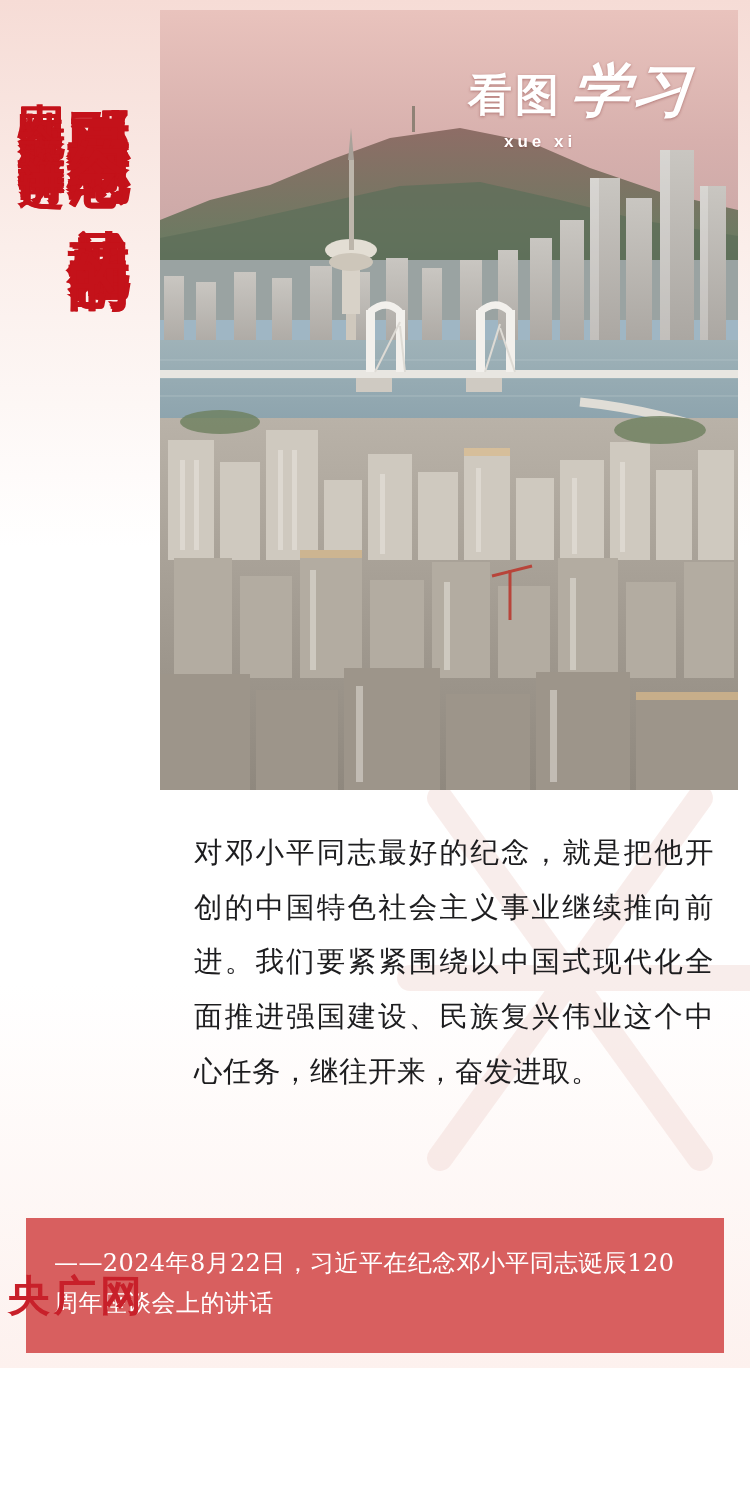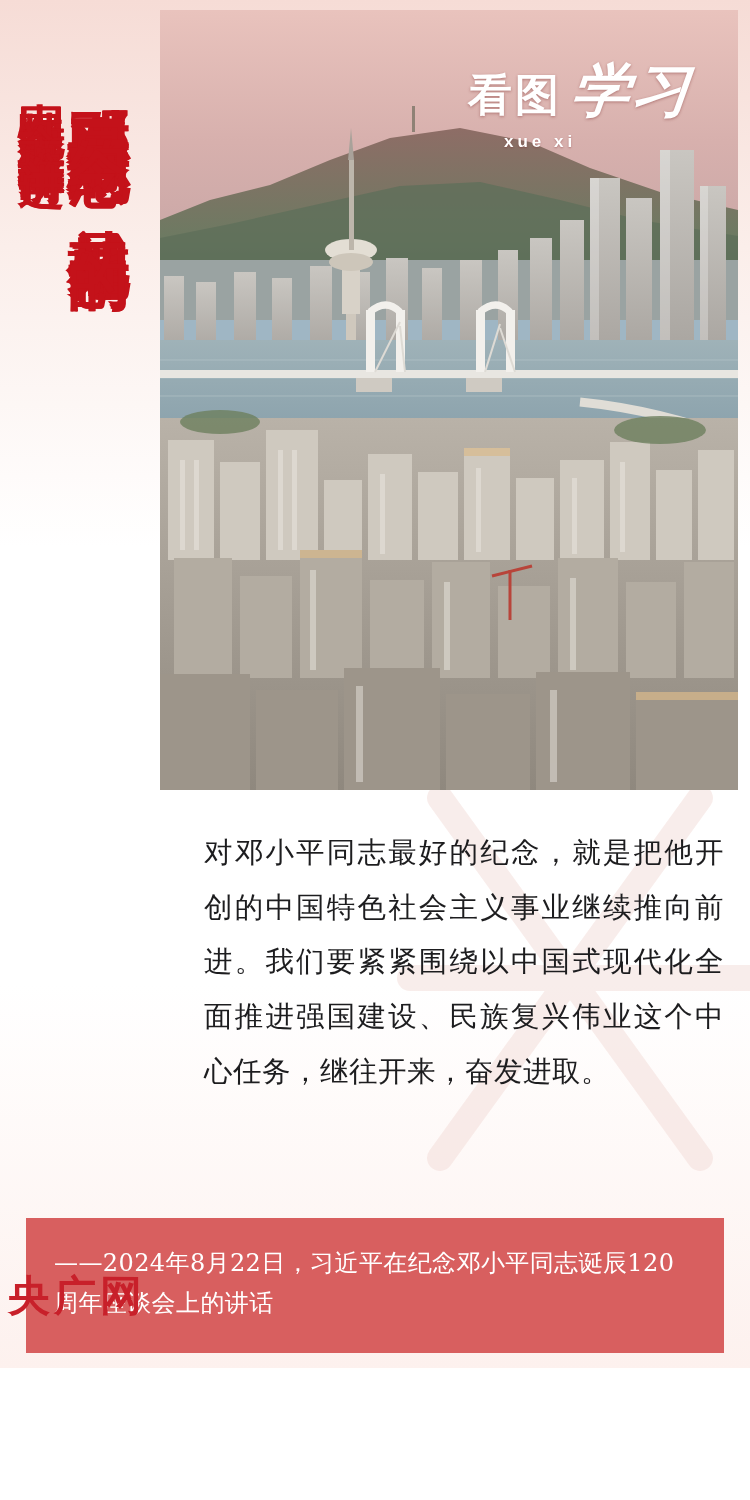--- a/index.html
+++ b/index.html
@@ -121,21 +121,21 @@
     height: 780px;
     overflow: hidden;
     z-index: 3;
     background: #9fb6c4;
   }
   .photo svg { display: block; width: 100%; height: 100%; }
 
   
   .body-text {
     position: absolute;
-    left: 204px;
+    left: 194px;
     top: 826px;
     width: 520px;
     color: #1d1d1f;
     font-family: "DejaVu Serif", "Liberation Serif", serif;
     font-size: 28.5px;
     line-height: 1.92;
     letter-spacing: 0.5px;
     text-align: justify;
     z-index: 6;
   }

